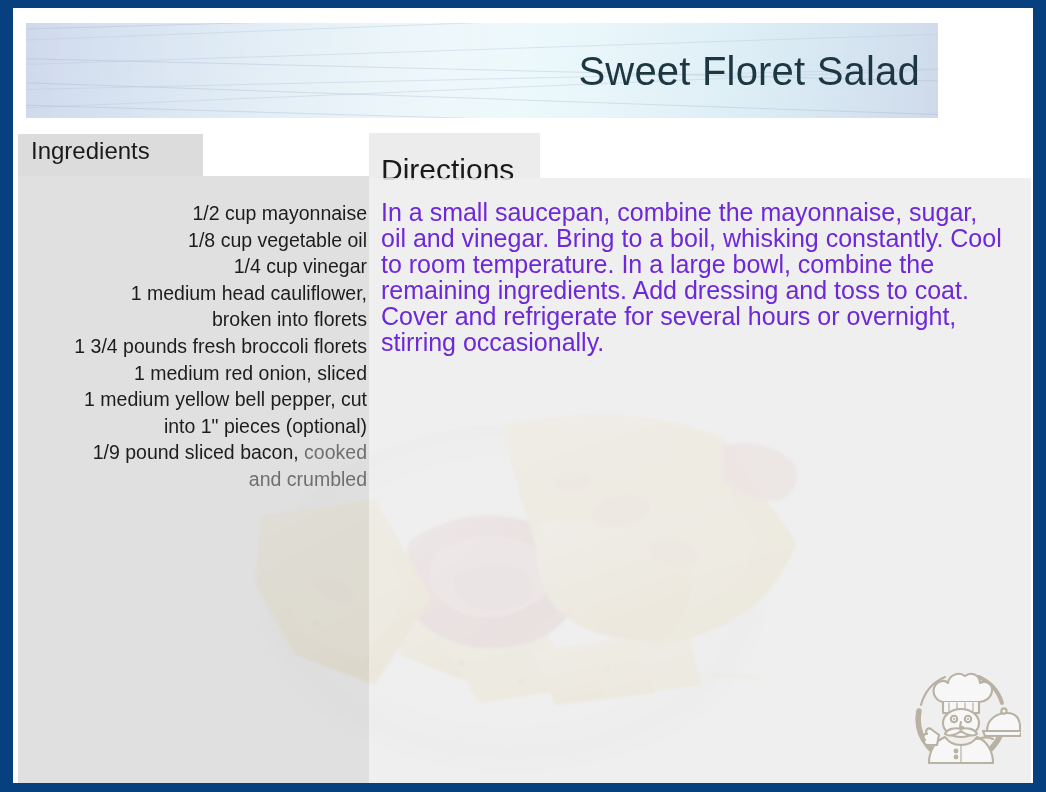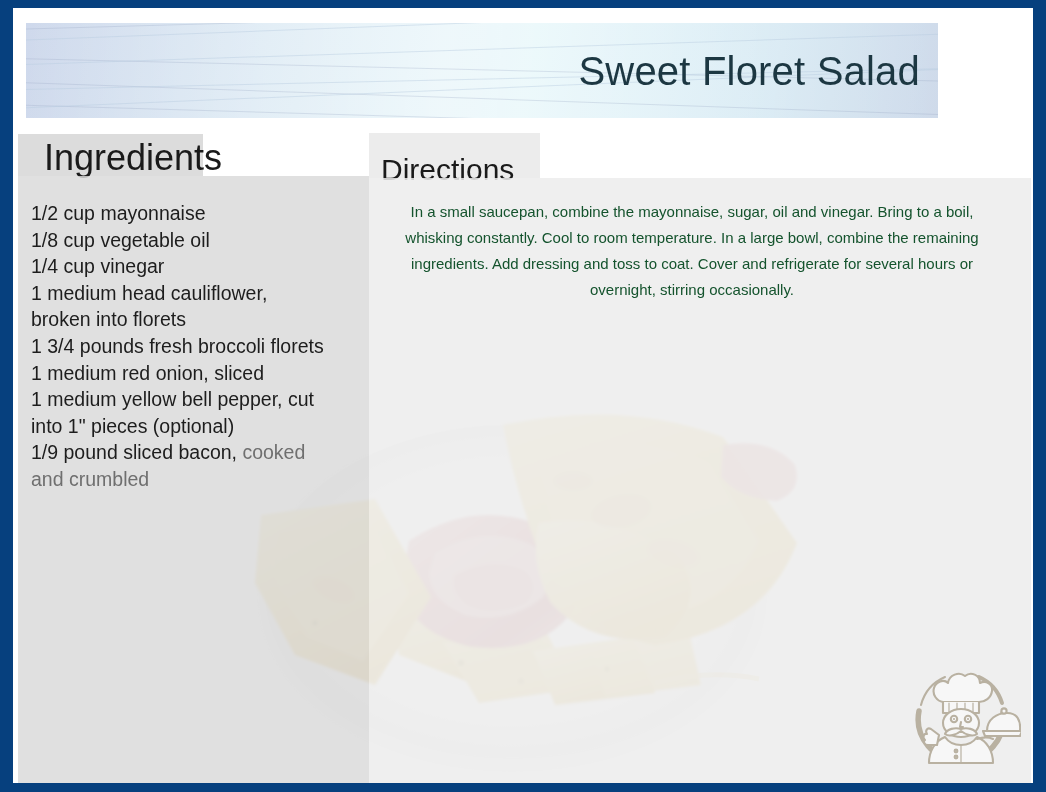--- a/index.html
+++ b/index.html
@@ -98,62 +98,60 @@
     top: 170px;
     width: 662px;
     height: 605px;
     background: rgba(236,236,236,0.86);
   }
   #directions-body {
     position: absolute;
     left: 368px;
     top: 191px;
     width: 622px;
-    font-size: 15px;
+    font-size: 25px;
     line-height: 26px;
-    color: #14532d;
-    text-align: center;
+    color: #6d28d9;
   }
 
   
   #ingredients-tab {
     position: absolute;
     left: 5px;
     top: 126px;
     width: 185px;
     height: 42px;
     background: #dcdcdc;
   }
   #ingredients-heading {
     position: absolute;
     left: 18px;
     top: 129px;
-    font-size: 36px;
+    font-size: 24px;
     color: #1a1a1a;
     white-space: nowrap;
-    margin-left: 13px;
   }
   #ingredients-panel {
     position: absolute;
     left: 5px;
     top: 168px;
     width: 351px;
     height: 607px;
     background: rgba(218,218,218,0.83);
   }
   #ingredients-list {
     position: absolute;
     left: 18px;
     top: 192px;
     width: 336px;
     font-size: 19.5px;
     line-height: 26.6px;
     color: #1d1d1d;
   }
-  #ingredients-list div { white-space: pre-wrap; }
+  #ingredients-list div { white-space: pre-wrap; text-align: right; }
   .dim { color: #6f6f6f; }
 
   
   #chef-logo {
     position: absolute;
     right: 12px;
     bottom: 6px;
     width: 120px;
     height: 120px;
     opacity: 0.55;

